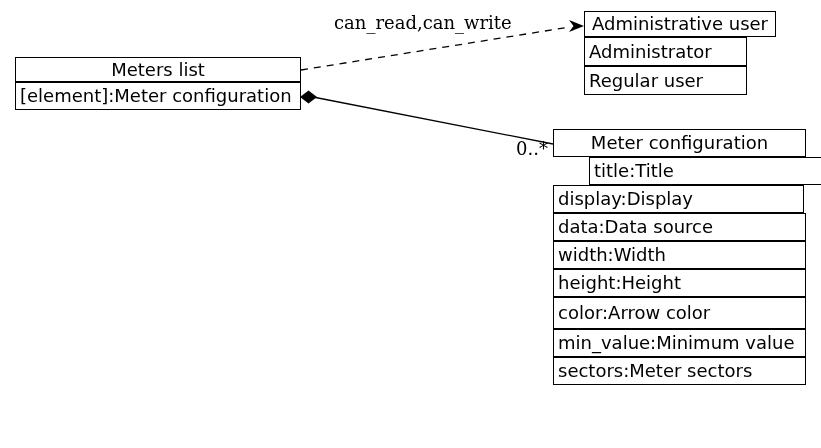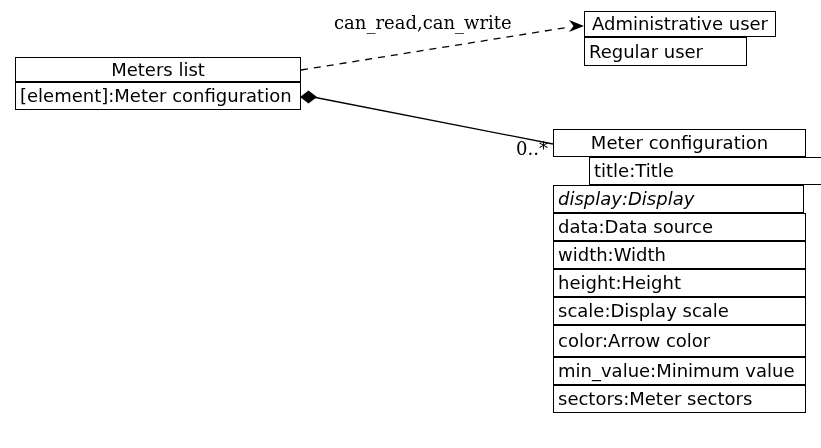--- a/index.html
+++ b/index.html
@@ -43,31 +43,31 @@
 
 <div class="canvas">
 
   <div class="node" style="left:15px; top:57px; width:286px;">
     <div class="cell header" style="width:286px; height:25px;">Meters list</div>
     <div class="cell attr" style="width:286px; height:28px;">[element]:Meter configuration</div>
   </div>
 
   <div class="node" style="left:584px; top:11px;">
     <div class="cell header" style="width:192px; height:26px;">Administrative user</div>
+    <div class="cell attr" style="width:163px; height:29px;">Administrator</div>
     <div class="cell attr" style="width:163px; height:29px;">Regular user</div>
   </div>
 
   <div class="node" style="left:553px; top:129px;">
     <div class="cell header" style="width:253px; height:28px;">Meter configuration</div>
     <div class="cell attr" style="width:253px; height:28px;margin-left:36px;">title:Title</div>
-    <div class="cell attr" style="width:251px; height:28px;font-style:italic;">display:Display</div>
+    <div class="cell attr" style="width:251px; height:28px;">display:Display</div>
     <div class="cell attr" style="width:253px; height:28px;">data:Data source</div>
     <div class="cell attr" style="width:253px; height:28px;">width:Width</div>
     <div class="cell attr" style="width:253px; height:28px;">height:Height</div>
-    <div class="cell attr" style="width:253px; height:28px;">scale:Display scale</div>
     <div class="cell attr" style="width:253px; height:32px;">color:Arrow color</div>
     <div class="cell attr" style="width:253px; height:28px;">min_value:Minimum value</div>
     <div class="cell attr" style="width:253px; height:28px;">sectors:Meter sectors</div>
   </div>
 
   <div class="edge-label" style="left:334px; top:13px;">can_read,can_write</div>
   <div class="edge-label" style="left:516px; top:139px;">0..*</div>
 
   <svg class="edges" viewBox="0 0 821 448">
 

